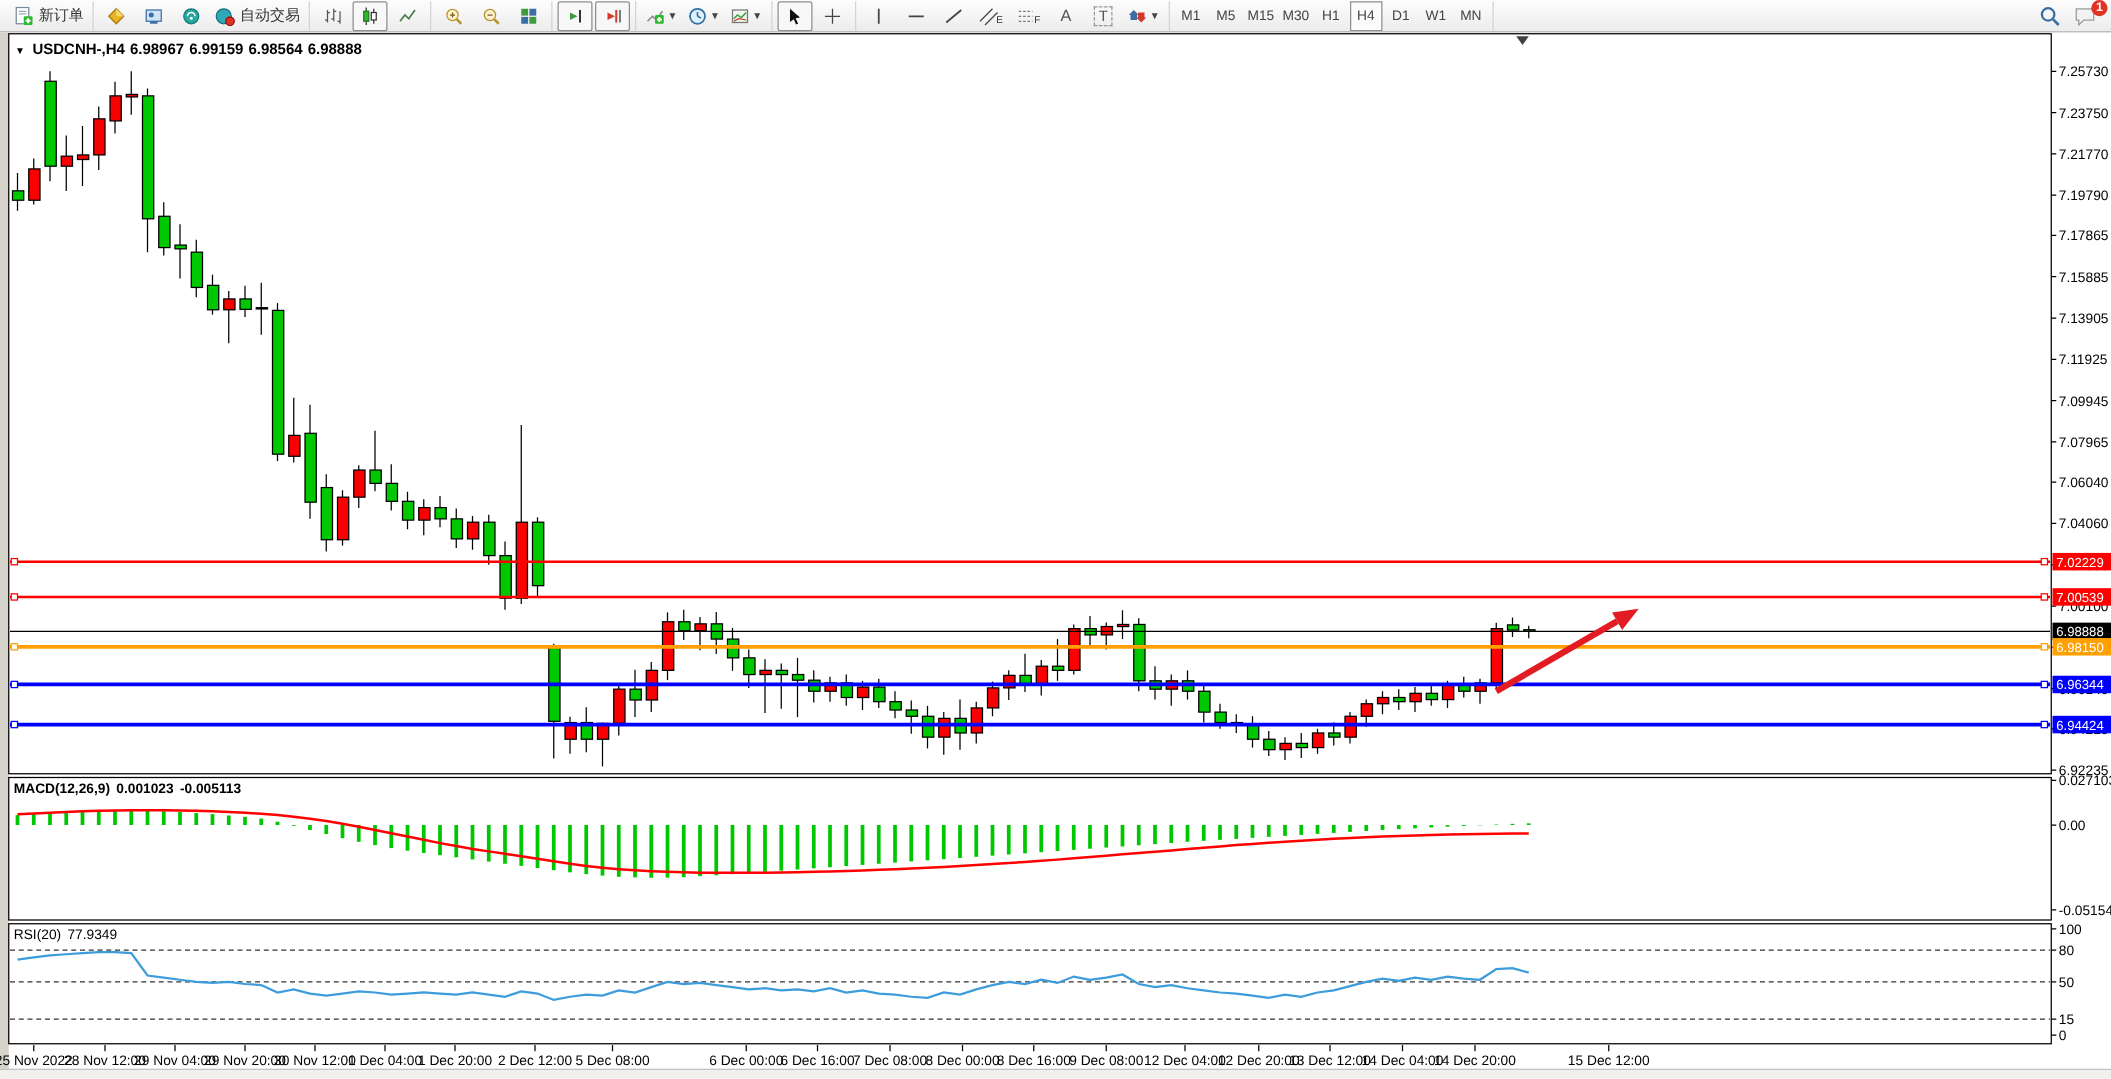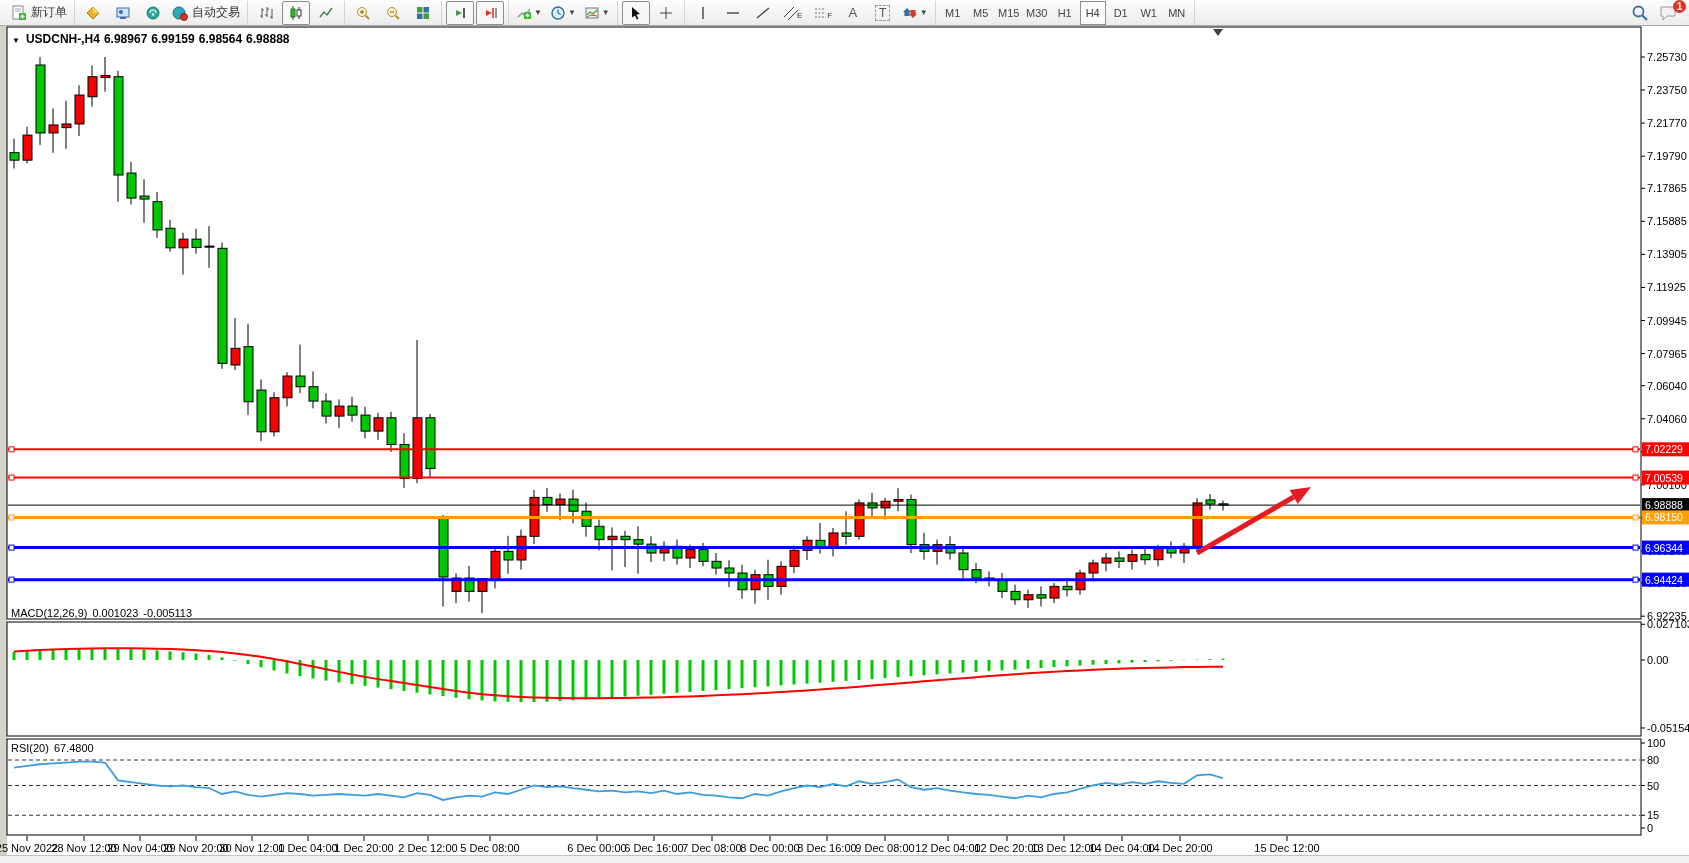--- a/index.html
+++ b/index.html
@@ -23,21 +23,21 @@
   .spacer{flex:1;}
   .ricon{display:flex;align-items:center;margin-right:10px;position:relative;}
   .badge{position:absolute;top:-4px;right:-7px;background:#e03224;color:#fff;font-size:10px;
     font-weight:bold;border-radius:8px;min-width:13px;height:13px;line-height:13px;text-align:center;}
   
   #chart-svg{position:absolute;left:0;top:26px;}
   .ovl{position:absolute;color:#000;white-space:nowrap;}
   #chart-title{left:12px;top:32px;font-size:12px;font-weight:bold;}
   #chart-title span{margin-right:4px;}
   #chart-title .tri{font-size:8px;margin-right:6px;}
-  #macd-label{left:11px;top:607px;font-size:11px;}
+  #macd-label{left:11px;top:625px;font-size:11px;font-weight:bold;}
   #rsi-label{left:11px;top:742px;font-size:11px;}
   #macd-label span,#rsi-label span{margin-right:5px;}
   #status-bar{position:absolute;left:0;bottom:0;width:1689px;height:7px;
     background:#f1f0ee;border-top:1px solid #c2c2c2;}
 </style>
 </head>
 <body>
 
 <div id="app">
 
@@ -711,17 +711,17 @@
       <text x="1287" y="852" font-size="11" fill="#000" font-family="&quot;Liberation Sans&quot;,sans-serif" text-anchor="middle" dn="time-axis-label">15 Dec 12:00</text>
     </svg>
 
   <div class="ovl" id="chart-title">
     <span class="tri">▼</span><span>USDCNH-,H4</span><span>6.98967</span><span>6.99159</span><span>6.98564</span><span>6.98888</span>
   </div>
   <div class="ovl" id="macd-label">
     <span>MACD(12,26,9)</span><span>0.001023</span><span>-0.005113</span>
   </div>
   <div class="ovl" id="rsi-label">
-    <span>RSI(20)</span><span>67.4800</span>
+    <span>RSI(20)</span><span>77.9349</span>
   </div>
 
   <div id="status-bar"></div>
 </div>
 
 </body></html>

